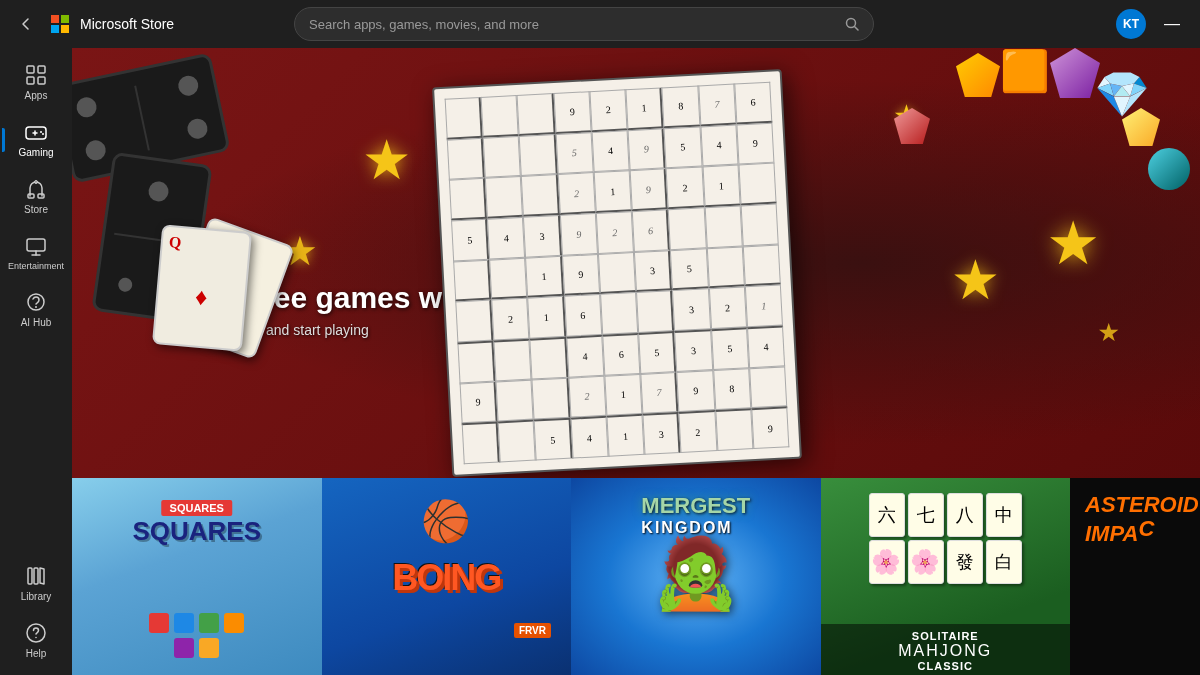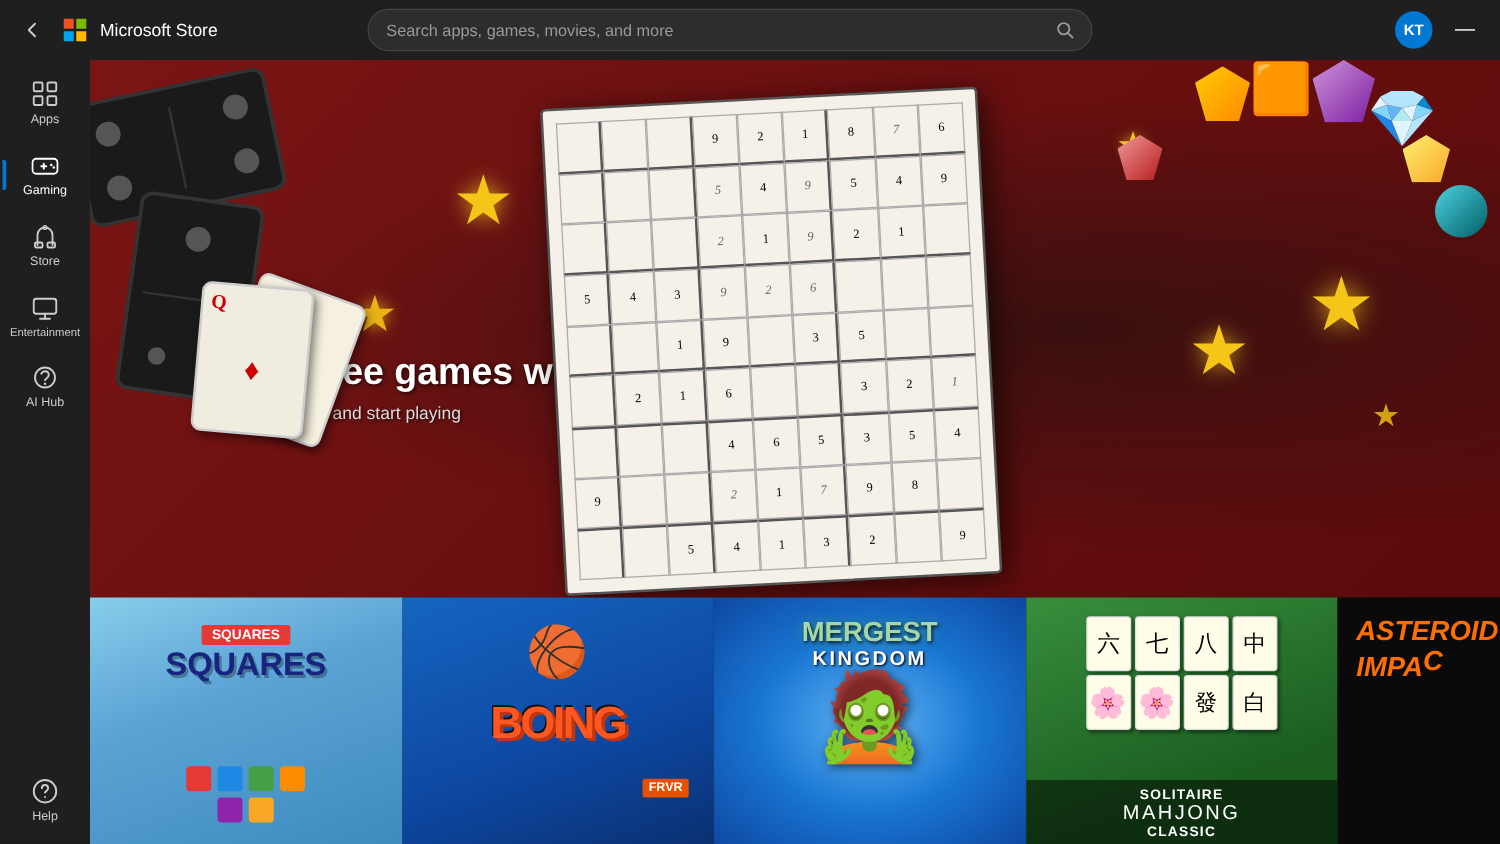--- a/index.html
+++ b/index.html
@@ -452,20 +452,30 @@
           <circle cx="11" cy="11" r="8" stroke="#ccc" stroke-width="1.5" fill="none"></circle>
           <path d="M8 8C8 8 9 6 11 6C13 6 14 7.5 14 9C14 11 12 12 11 13" stroke="#ccc" stroke-width="1.5" stroke-linecap="round"></path>
           <circle cx="11" cy="16" r="1" fill="#ccc"></circle>
         </svg>
       </span>
       <span class="nav-label">AI Hub</span>
     </button>
 
     <div class="sidebar-spacer"></div>
 
+    <button class="nav-item">
+      <span class="nav-icon">
+        <svg width="22" height="22" viewBox="0 0 22 22" fill="none">
+          <rect x="3" y="3" width="4" height="16" rx="1" stroke="#ccc" stroke-width="1.5" fill="none"></rect>
+          <rect x="9" y="3" width="4" height="16" rx="1" stroke="#ccc" stroke-width="1.5" fill="none"></rect>
+          <path d="M15 3L19 4V19L15 18V3Z" stroke="#ccc" stroke-width="1.5" fill="none" stroke-linejoin="round"></path>
+        </svg>
+      </span>
+      <span class="nav-label">Library</span>
+    </button>
 
     <button class="nav-item">
       <span class="nav-icon">
         <svg width="22" height="22" viewBox="0 0 22 22" fill="none">
           <circle cx="11" cy="11" r="9" stroke="#ccc" stroke-width="1.5" fill="none"></circle>
           <path d="M8.5 8.5C8.5 7.1 9.6 6 11 6C12.4 6 13.5 7.1 13.5 8.5C13.5 9.9 12 10.8 11 12" stroke="#ccc" stroke-width="1.5" stroke-linecap="round"></path>
           <circle cx="11" cy="15.5" r="0.8" fill="#ccc"></circle>
         </svg>
       </span>
       <span class="nav-label">Help</span>
@@ -651,21 +661,21 @@
       <div class="game-thumb thumb-boing">
         <div class="game-thumb-inner" style="position:relative;">
           <div style="font-size:36px; font-weight:900; color:#ff5722; text-shadow:3px 3px 0 #bf360c, -1px -1px 0 #111; letter-spacing:-2px;text-align:center;">BOING</div>
           <div style="position:absolute; bottom:40px; right:20px; background:#e65100; color:#fff; font-size:10px; font-weight:700; padding:2px 5px; border-radius:2px;">FRVR</div>
           <div style="position:absolute; top:20px; left:50%; transform:translateX(-50%); font-size:40px;">🏀</div>
         </div>
       </div>
 
       <div class="game-thumb thumb-mergest">
         <div class="game-thumb-inner" style="position:relative; flex-direction:column; align-items:center; justify-content:flex-start; padding-top:15px;">
-          <div style="text-align:center;">
+          <div style="text-align:left;">
             <div style="font-size:22px; font-weight:900; color:#a5d6a7; text-shadow:1px 1px 3px rgba(0,0,0,0.8), 0 0 10px rgba(76,175,80,0.5);">MERGEST</div>
             <div style="font-size:16px; font-weight:700; color:#fff; text-shadow:1px 1px 2px #000; letter-spacing:2px;">KINGDOM</div>
           </div>
           <div style="font-size:70px; margin-top:-5px; filter:drop-shadow(2px 2px 4px rgba(0,0,0,0.6));">🧟</div>
         </div>
       </div>
 
       <div class="game-thumb thumb-mahjong">
         <div class="game-thumb-inner" style="position:relative; flex-direction:column; align-items:center; justify-content:flex-start; padding-top:10px;">
           <div style="display:grid; grid-template-columns:repeat(4,1fr); gap:3px; padding:5px;">

